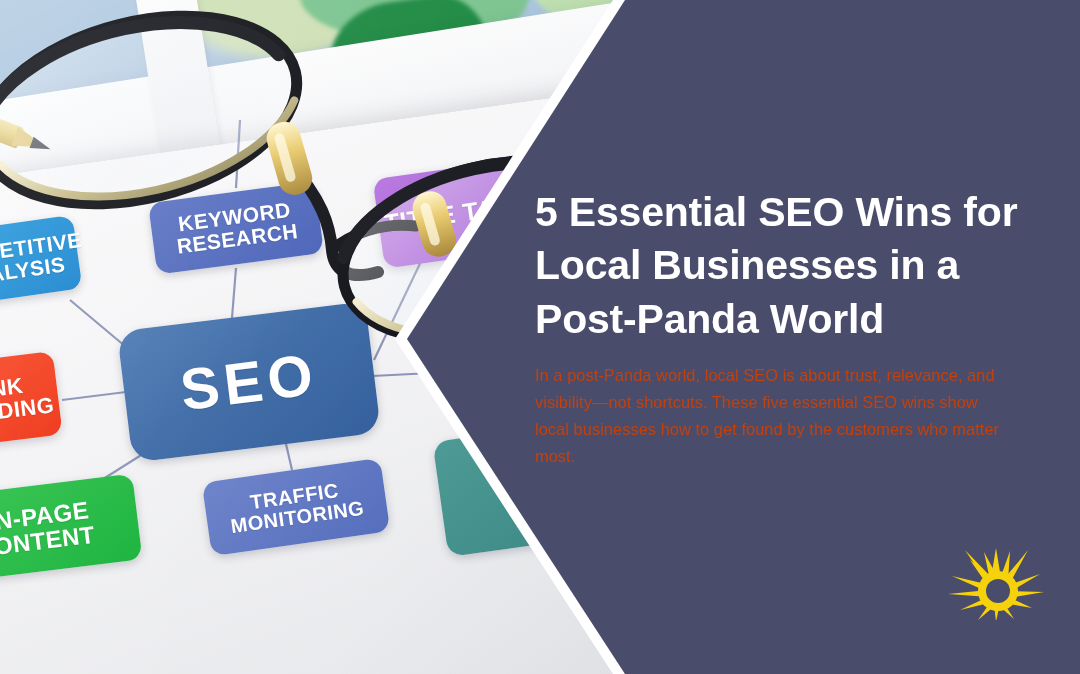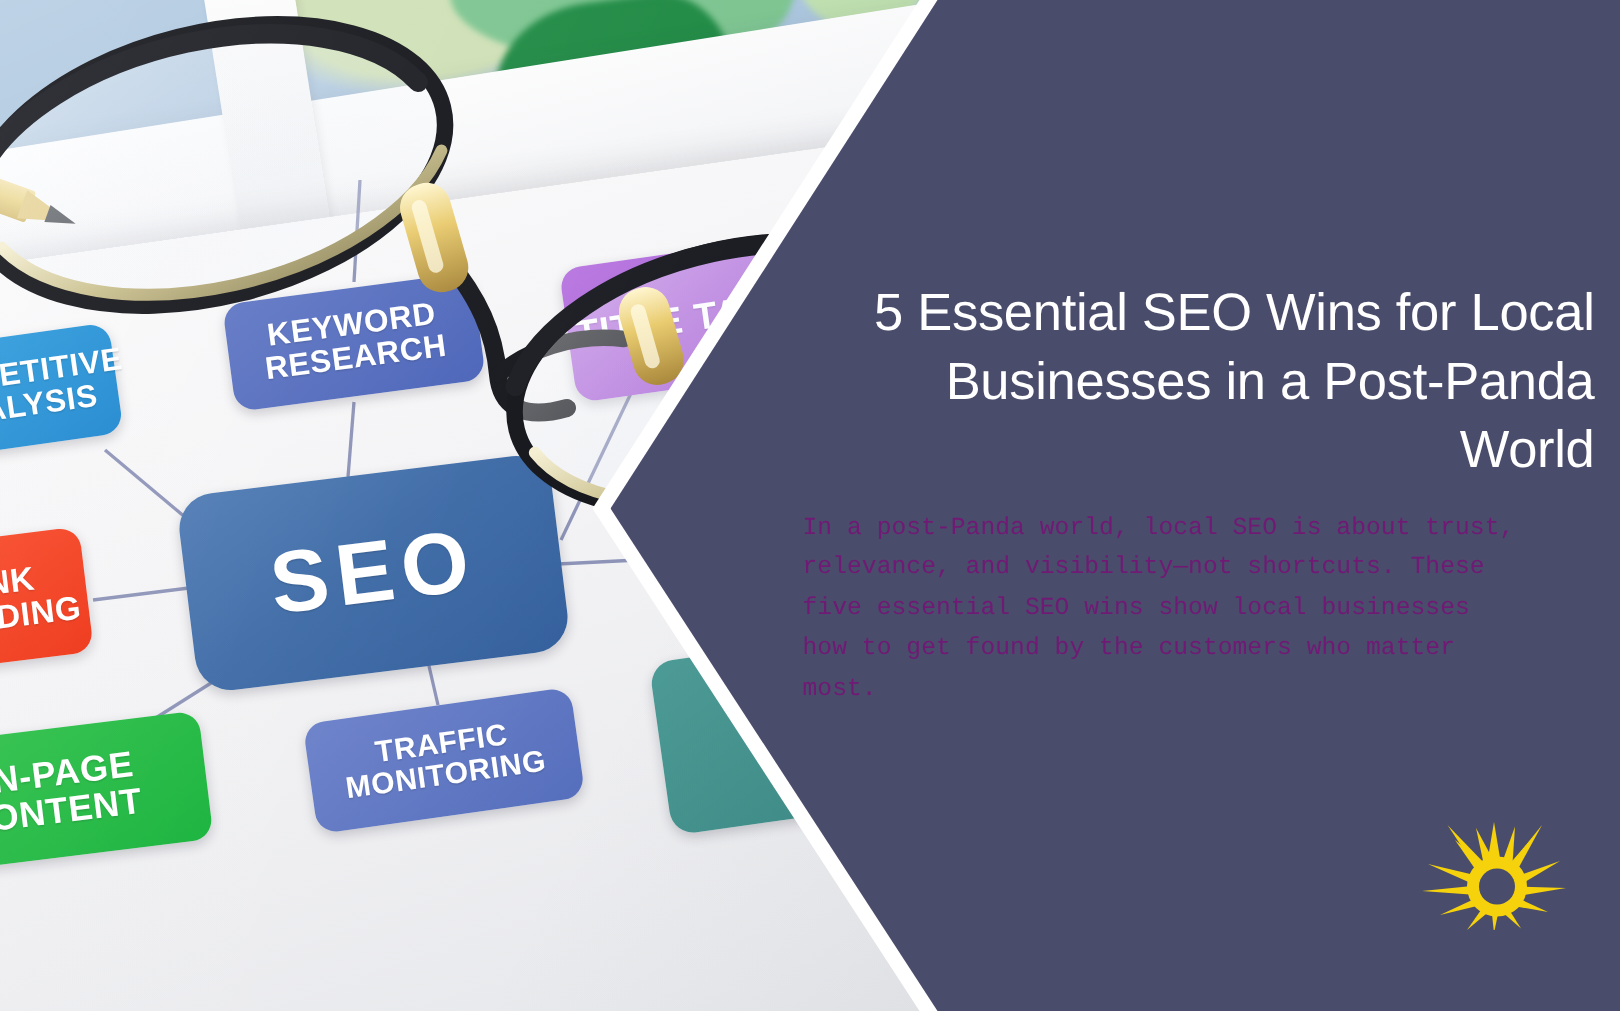--- a/index.html
+++ b/index.html
@@ -209,26 +209,25 @@
   }
   #panel-bg{
     position:absolute; inset:0;
   }
   .panel-content{
     position:absolute;
     left:535px; top:186px; width:528px;
   }
   #title{
     color:#ffffff;
-    font-size:35px;
-    font-weight:normal;
+    font-size:41px;
+    font-weight:bold;
     line-height:1.30;
     letter-spacing:-0.2px;
     max-width:528px;
-    text-align:right;
   }
   #subtitle{
     margin-top:16px;
     color:#dcdde6;
     font-size:16.4px;
     line-height:1.64;
     max-width:478px;
     letter-spacing:0.05px;
   }
 
@@ -361,21 +360,21 @@
   </div>
 
   <div id="panel-wrap">
     <div id="panel-white" style="background: rgb(255, 255, 255);"></div>
 
     <div id="panel">
       <div id="panel-bg" style="background: rgb(74, 76, 107);"></div>
 
       <div class="panel-content">
         <h1 id="title" style="color: rgb(255, 255, 255);">5 Essential SEO Wins for Local Businesses in a Post-Panda World</h1>
-        <p id="subtitle" style="color: #701a75; font-family: Liberation Mono, monospace;">In a post-Panda world, local SEO is about trust, relevance, and visibility—not shortcuts. These five essential SEO wins show local businesses how to get found by the customers who matter most.</p>
+        <p id="subtitle" style="color: #c2410c;">In a post-Panda world, local SEO is about trust, relevance, and visibility—not shortcuts. These five essential SEO wins show local businesses how to get found by the customers who matter most.</p>
       </div>
 
       <div id="logo">
         <svg id="logo-mark" viewBox="0 0 96 72">
           <g fill="#f5d20c">
             <polygon points="48,0 53,30 43,30"></polygon>
             <polygon points="36,4 50,30 42,32"></polygon>
             <polygon points="62,3 52,31 60,33"></polygon>
             <polygon points="22,12 46,32 40,38"></polygon>
             <polygon points="74,10 54,33 59,39"></polygon>

